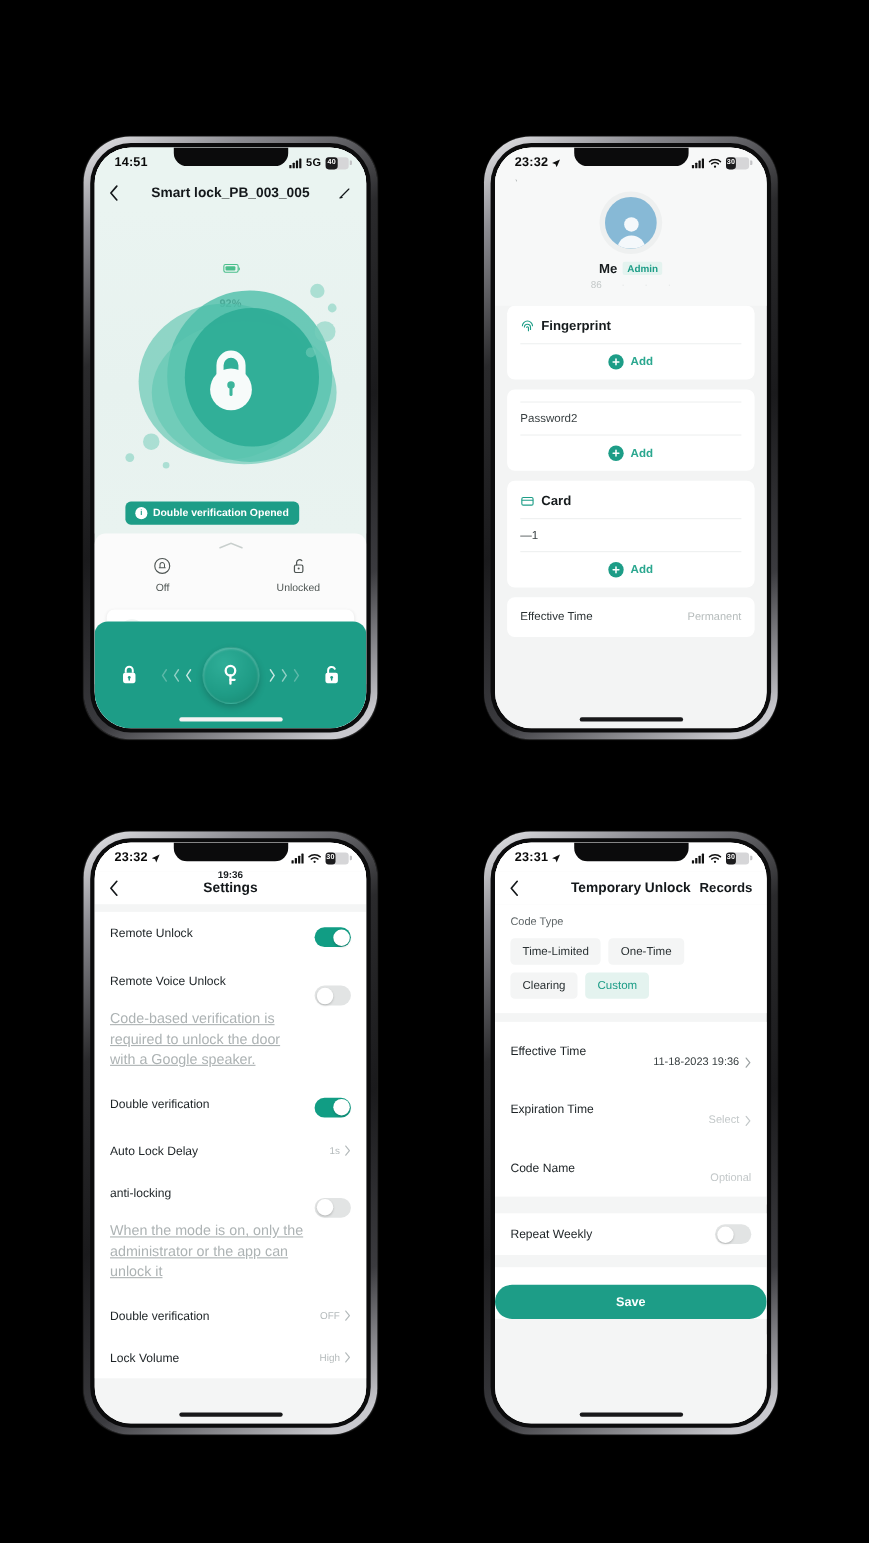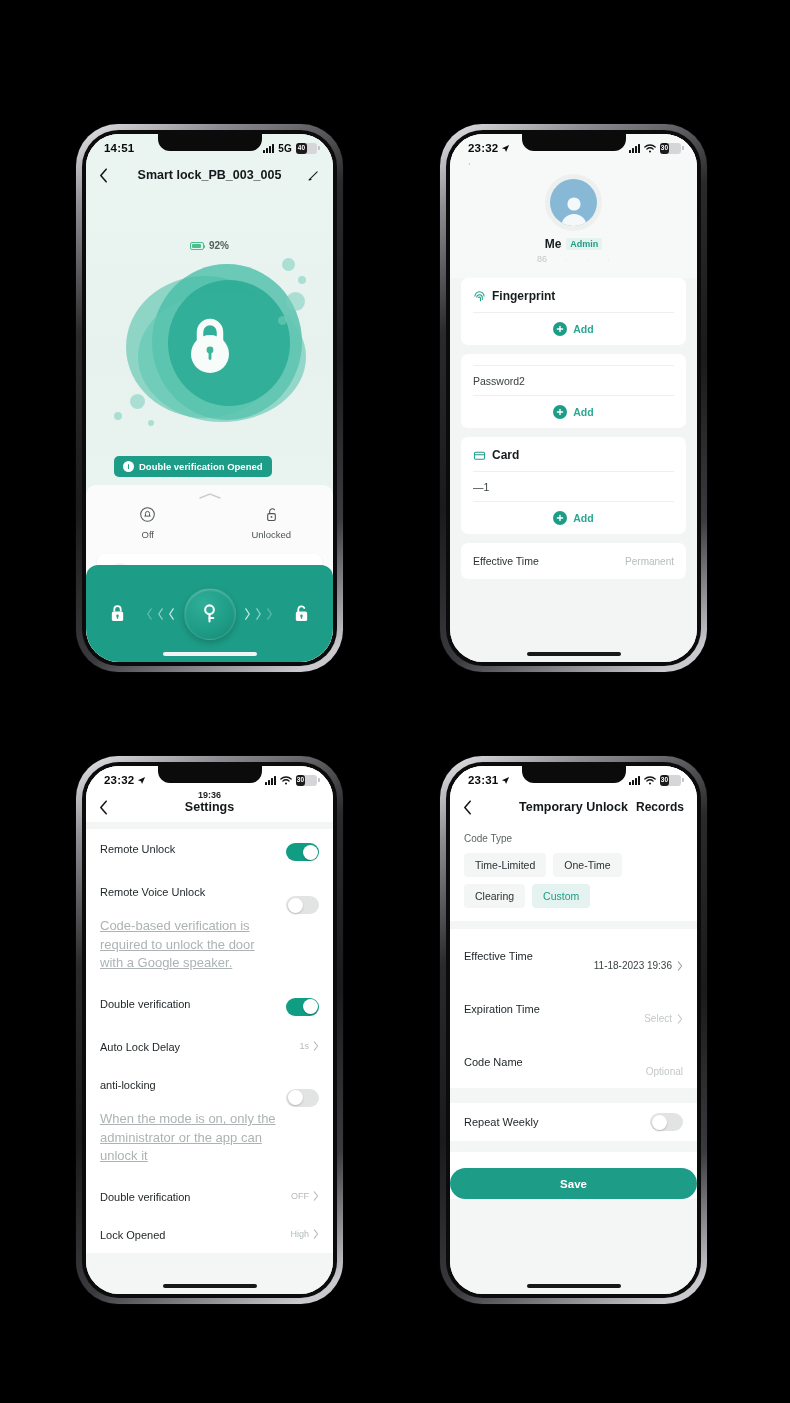--- a/index.html
+++ b/index.html
@@ -89,21 +89,21 @@
   .chev-back { width: 9px; height: 15px; flex: none; }
   .nav-right { margin-left: auto; z-index: 2; font-size: 12px; font-weight: bold; color:#14181b;}
 
   
   .p1-body { position: relative; height: 100%; background: #eaf3f0; }
   .p1-hero {
     position: relative; height: 295px;
     background: linear-gradient(180deg,#eaf4f1 0%,#e7f2ef 55%,#e9f3f0 100%);
     overflow: hidden;
   }
-  .battline { display:flex; align-items:center; justify-content:center; gap:5px; padding-top: 50px;}
+  .battline { display:flex; align-items:center; justify-content:center; gap:23px; padding-top: 50px; flex-direction: column;}
   .battline .bicon{width:14px;height:8px;border:1px solid #4bbf8c;border-radius:2px;position:relative;padding:1px;}
   .battline .bicon::after{content:"";position:absolute;right:-2.5px;top:2px;width:1.5px;height:3px;background:#4bbf8c;border-radius:0 1px 1px 0;}
   .battline .bicon i{display:block;height:100%;width:92%;background:#4bbf8c;border-radius:1px;}
   .battline .btxt{font-size:10px;color:#54605c;font-weight:bold;}
 
   .blobwrap { position: absolute; left:0; right:0; top:72px; height: 190px; }
   .blob { position:absolute; border-radius:50%; filter: blur(.4px); }
   .b1{left:40px;  top:14px; width:158px;height:142px;background:rgba(108,201,182,.72);}
   .b2{left:66px;  top:2px;  width:150px;height:156px;background:rgba(72,188,166,.78);}
   .b3{left:52px;  top:30px; width:168px;height:130px;background:rgba(96,198,178,.62);}
@@ -634,21 +634,21 @@
             <div class="set-right">
               <span class="set-val">OFF</span>
               <svg class="cv" viewBox="0 0 7 12">
                     <path d="M1.5 1 L5.5 6 L1.5 11" fill="none" stroke="#b4babb" stroke-width="1.3" stroke-linecap="round" stroke-linejoin="round"></path>
                   </svg>
             </div>
           </div>
 
           <div class="set-item">
             <div class="set-txt">
-              <div class="set-title">Lock Opened</div>
+              <div class="set-title">Lock Volume</div>
             </div>
             <div class="set-right">
               <span class="set-val">High</span>
               <svg class="cv" viewBox="0 0 7 12">
                     <path d="M1.5 1 L5.5 6 L1.5 11" fill="none" stroke="#b4babb" stroke-width="1.3" stroke-linecap="round" stroke-linejoin="round"></path>
                   </svg>
             </div>
           </div>
 
         </div>

